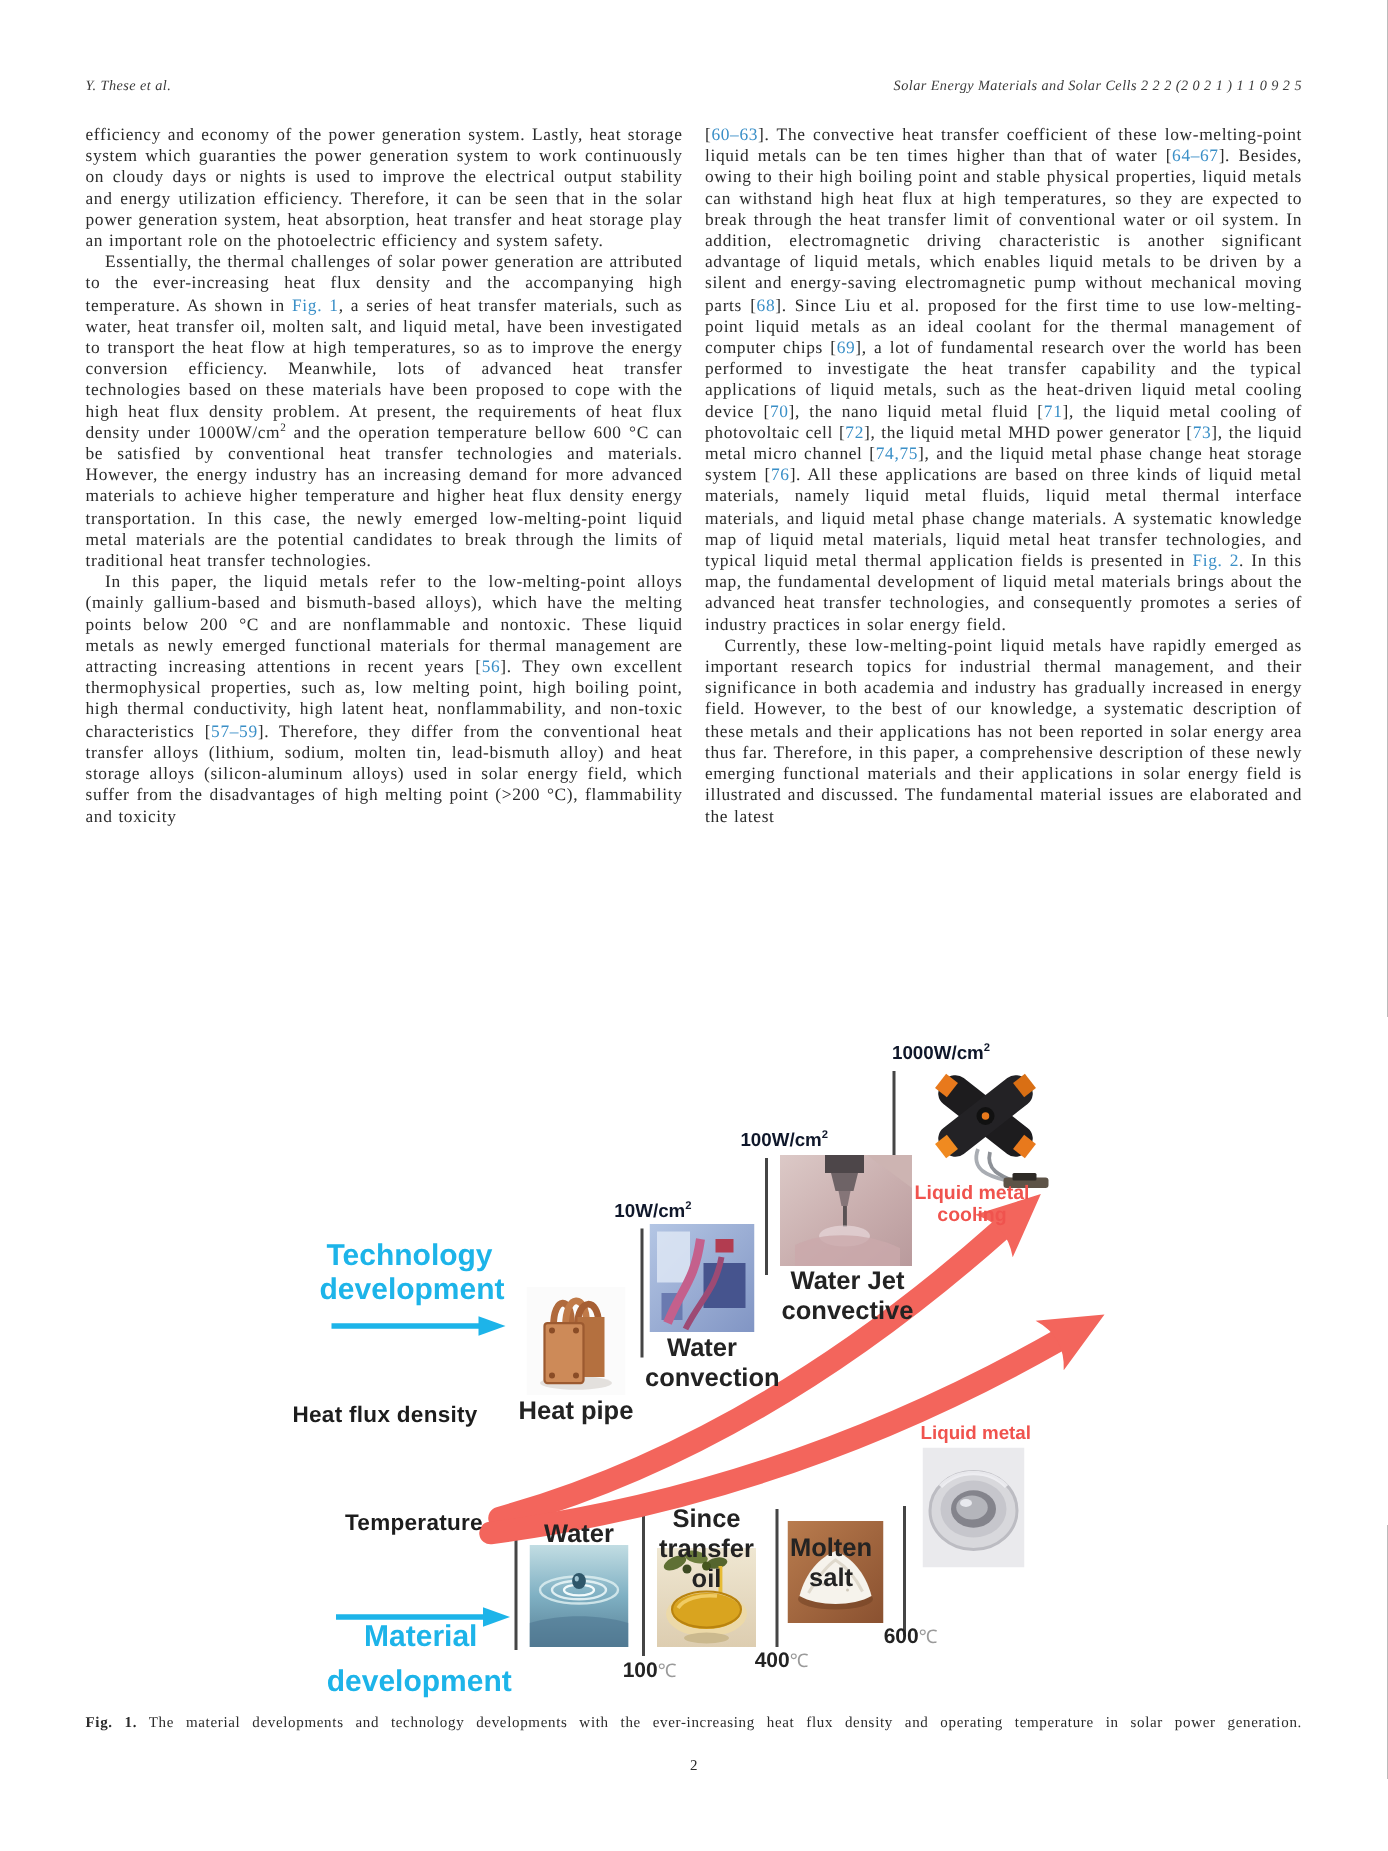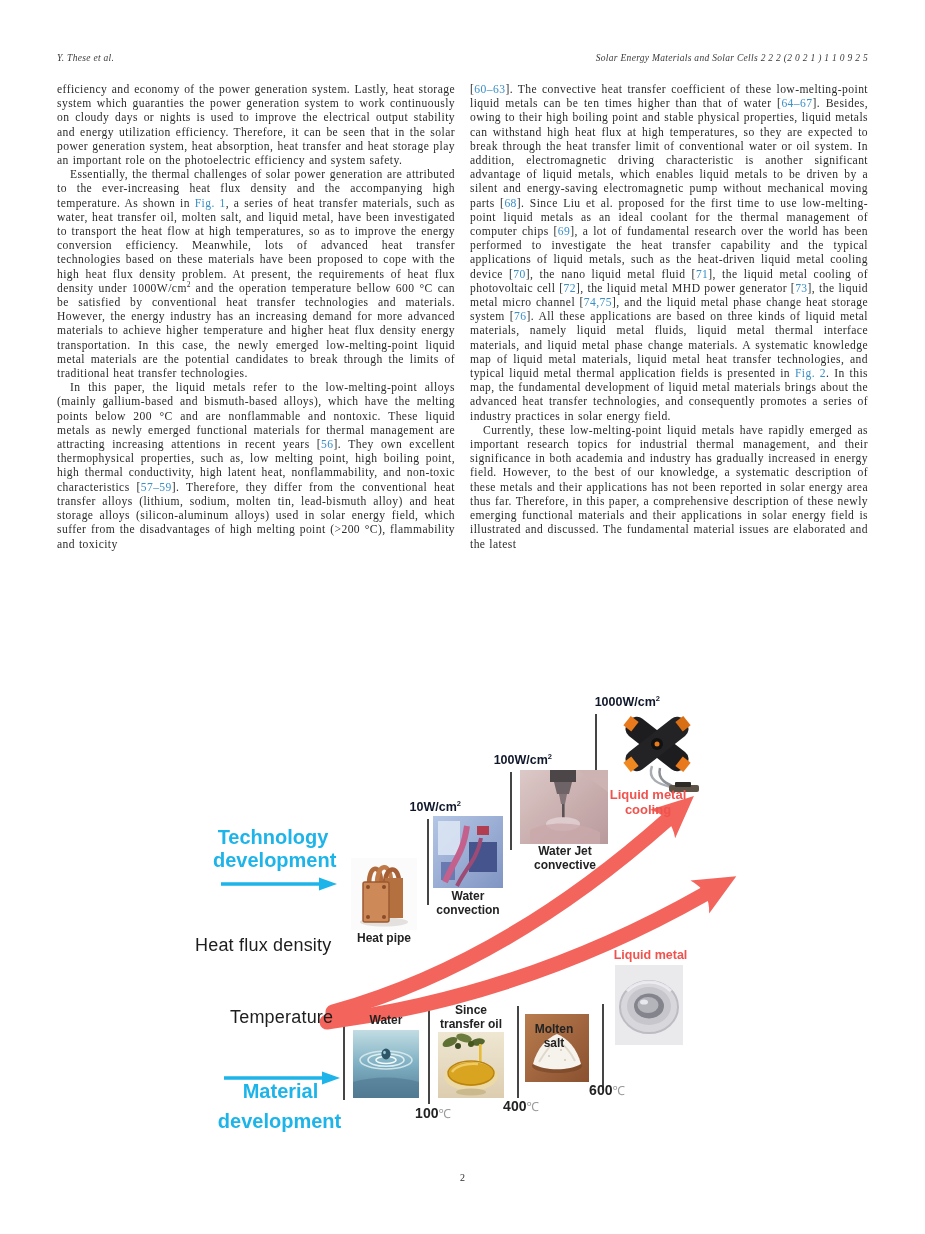--- a/index.html
+++ b/index.html
@@ -16,22 +16,22 @@
   .col-right{left:470px;}
   .col p{margin:0;}
   .col p.indent{text-indent:13px;}
   .ref-link{color:#3a8fc7;}
   sup{font-size:7.5px;line-height:0;vertical-align:super;letter-spacing:0;}
   
   .figure{position:absolute;left:185px;top:692px;width:565px;height:460px;
           font-family:"Liberation Sans",sans-serif;}
   .figure .abs{position:absolute;}
   .flux{font-weight:bold;font-size:12.5px;color:#0f172a;text-align:right;z-index:3;}
-  .photo-label{font-weight:bold;font-size:12px;color:#232323;text-align:center;line-height:1.18;z-index:3;}
-  .big-label{font-weight:normal;font-size:18px;color:#1d1d1d;letter-spacing:.2px;z-index:3;}
+  .photo-label{font-weight:bold;font-size:17px;color:#232323;text-align:center;line-height:1.18;z-index:3;}
+  .big-label{font-weight:bold;font-size:15px;color:#1d1d1d;letter-spacing:.2px;z-index:3;}
   .cyan-label{font-weight:bold;font-size:20px;color:#1db4e9;text-align:center;z-index:3;}
   .red-label{font-weight:bold;font-size:13px;color:#f0534e;text-align:center;line-height:1.15;z-index:3;}
   .vline{position:absolute;width:1.5px;background:#454545;z-index:1;}
   .photo{position:absolute;z-index:1;line-height:0;}
   .photo svg{display:block;}
   .arrows{position:absolute;left:0;top:0;z-index:2;}
   .cyan-arrow{z-index:3;line-height:0;}
   .temp-label{font-weight:bold;font-size:14px;color:#232323;z-index:3;}
   .temp-label .unit{font-weight:normal;color:#9a9a9a;font-size:12.5px;}
   
@@ -281,16 +281,19 @@
     <div class="abs cyan-arrow" style="left:38px;top:378px;">
       <svg width="118" height="16" viewBox="0 0 118 16">
           <line x1="1" y1="8" x2="100" y2="8" stroke="#1db4e9" stroke-width="3.6"></line>
           <polygon points="99,1.5 117,8 99,14.5" fill="#1db4e9"></polygon>
         </svg>
     </div>
     <div class="abs cyan-label" style="left:38px;top:388px;width:115px;">Material</div>
     <div class="abs cyan-label" style="left:22px;top:418px;width:145px;">development</div>
   </div>
 
+  <div class="caption">
+    <span class="cap-tag">Fig. 1.</span><span> The material developments and technology developments with the ever-increasing heat flux density and operating temperature in solar power generation.</span>
+  </div>
 
   <div class="pagenum">2</div>
 
 </div>
 
 </body></html>

